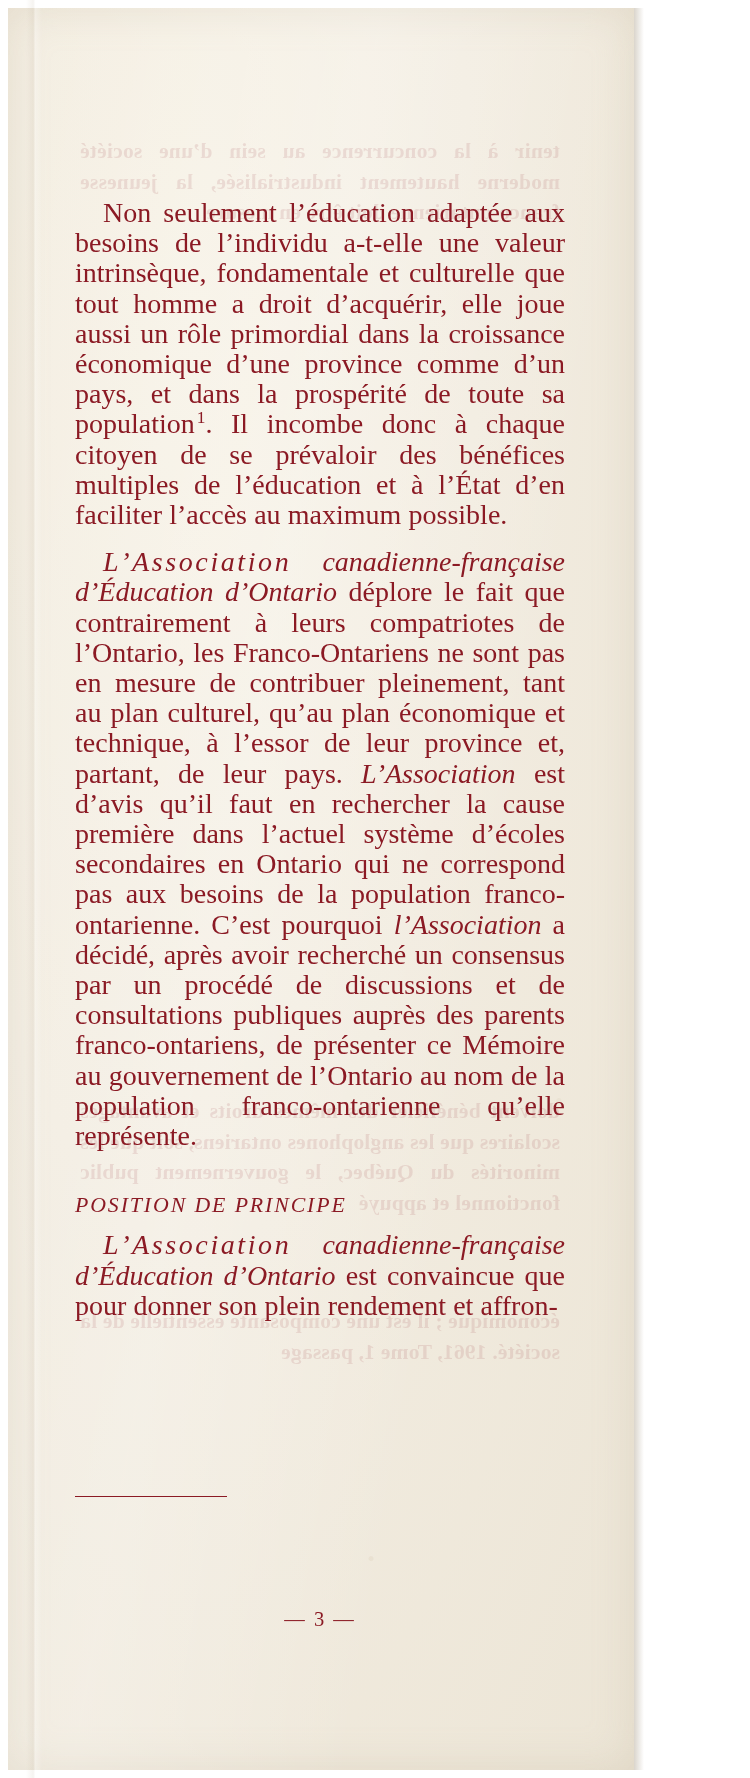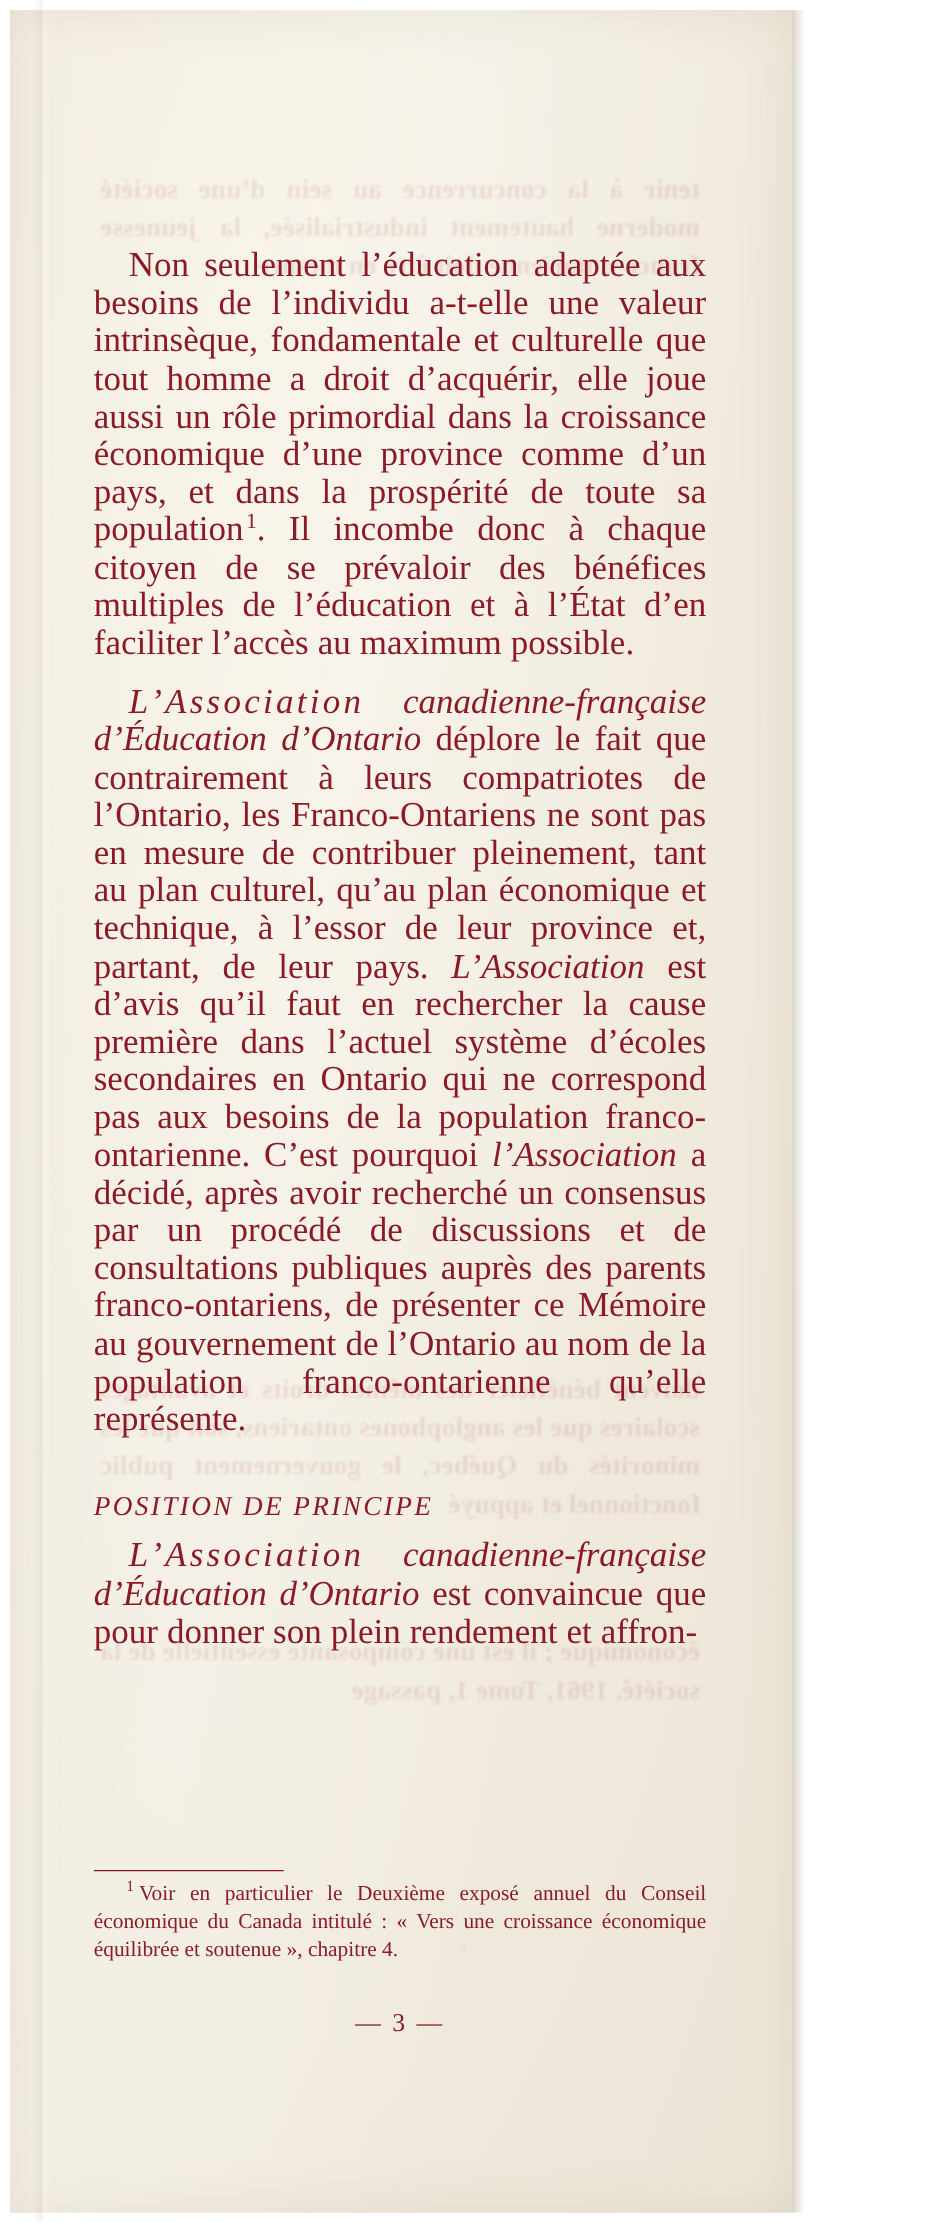--- a/index.html
+++ b/index.html
@@ -195,18 +195,17 @@
 
     <p class="body"><em class="assoc">L’Association</em>&nbsp;&nbsp;<em class="it">canadienne-française d’Éducation d’Ontario</em><span> déplore le fait que contrairement à leurs compatriotes de l’Ontario, les Franco-Ontariens ne sont pas en mesure de contribuer pleinement, tant au plan culturel, qu’au plan économique et technique, à l’essor de leur province et, partant, de leur pays. </span><em class="it">L’Association</em><span> est d’avis qu’il faut en rechercher la cause première dans l’actuel système d’écoles secondaires en Ontario qui ne correspond pas aux besoins de la population franco-ontarienne. C’est pourquoi </span><em class="it">l’Association</em><span> a décidé, après avoir recherché un consensus par un procédé de discussions et de consultations publiques auprès des parents franco-ontariens, de présenter ce Mémoire au gouvernement de l’Ontario au nom de la population franco-ontarienne qu’elle représente.</span></p>
 
     <h2 class="section">POSITION DE PRINCIPE</h2>
 
     <p class="body last"><em class="assoc">L’Association</em>&nbsp;&nbsp;<em class="it">canadienne-française d’Éducation d’Ontario</em><span> est convaincue que pour donner son plein rendement et affron-</span></p>
   </div>
 
   <div class="footnote-wrap">
     <div class="fn-rule"></div>
-    <p class="footnote"><span class="fn-mark">1</span><span>Voir en particulier le Deuxième exposé annuel du Conseil économique du Canada intitulé : « Vers une croissance économique équilibrée et soutenue », chapitre 4.</span></p>
   </div>
 
   <div class="folio">— 3 —</div>
 
 </div>
 
 </body></html>

